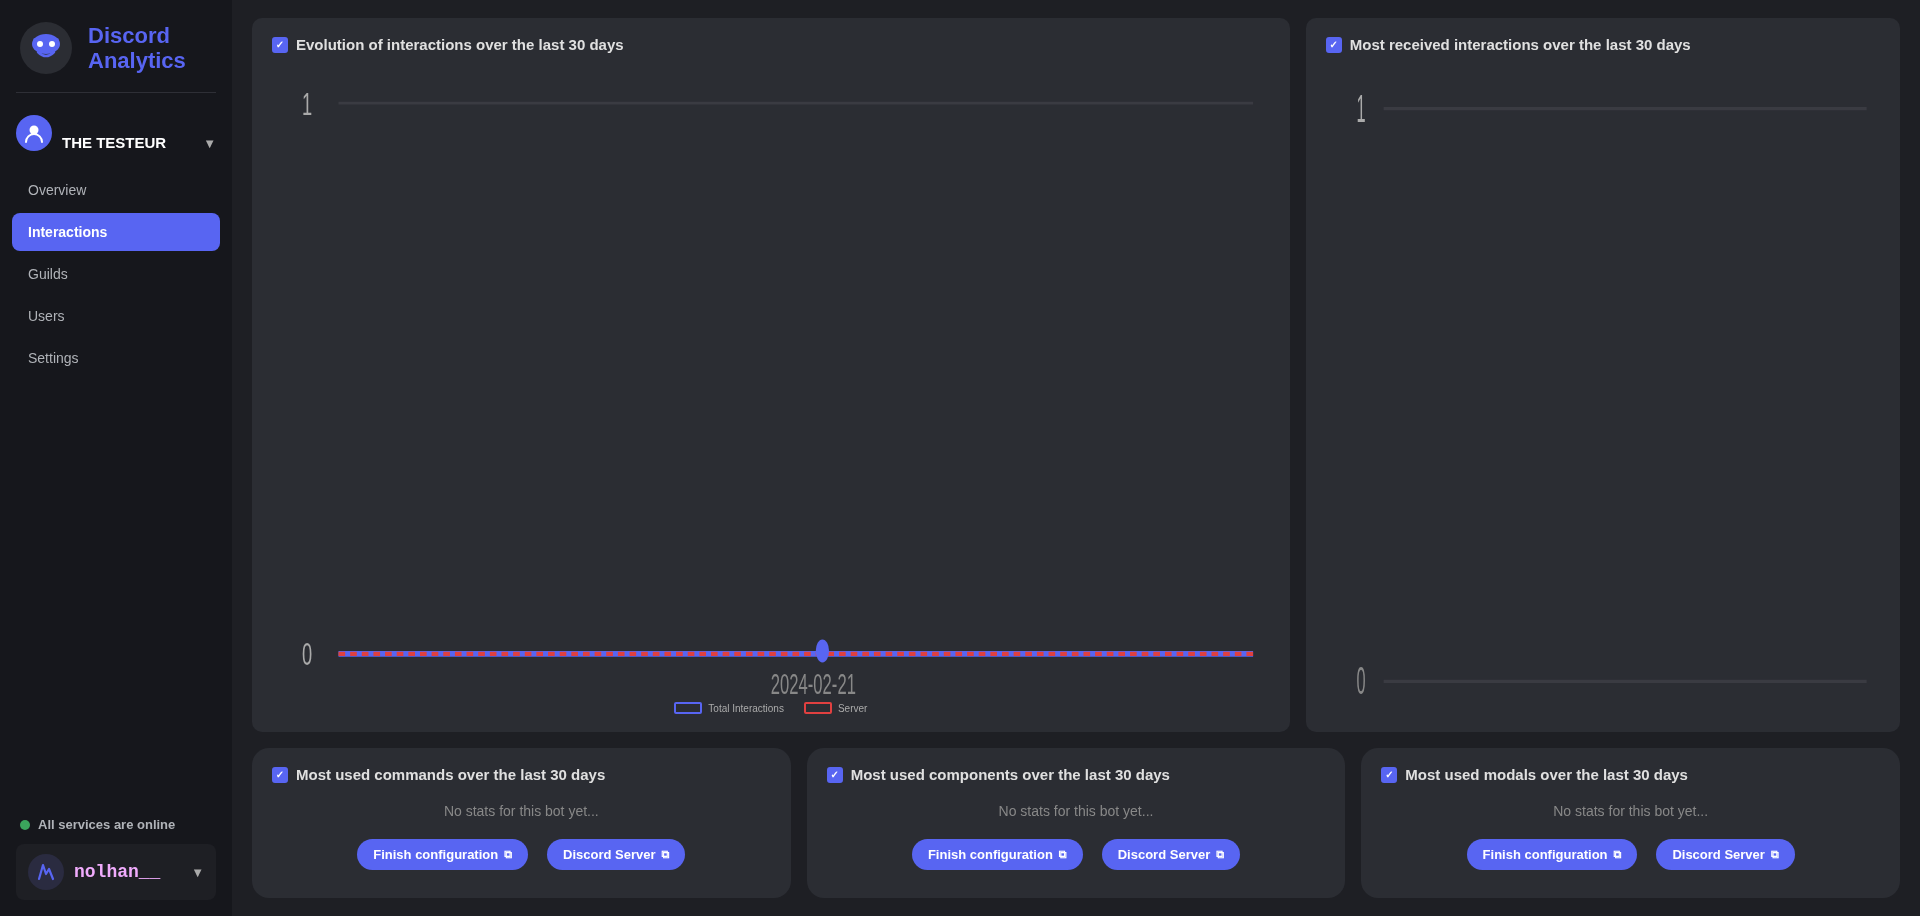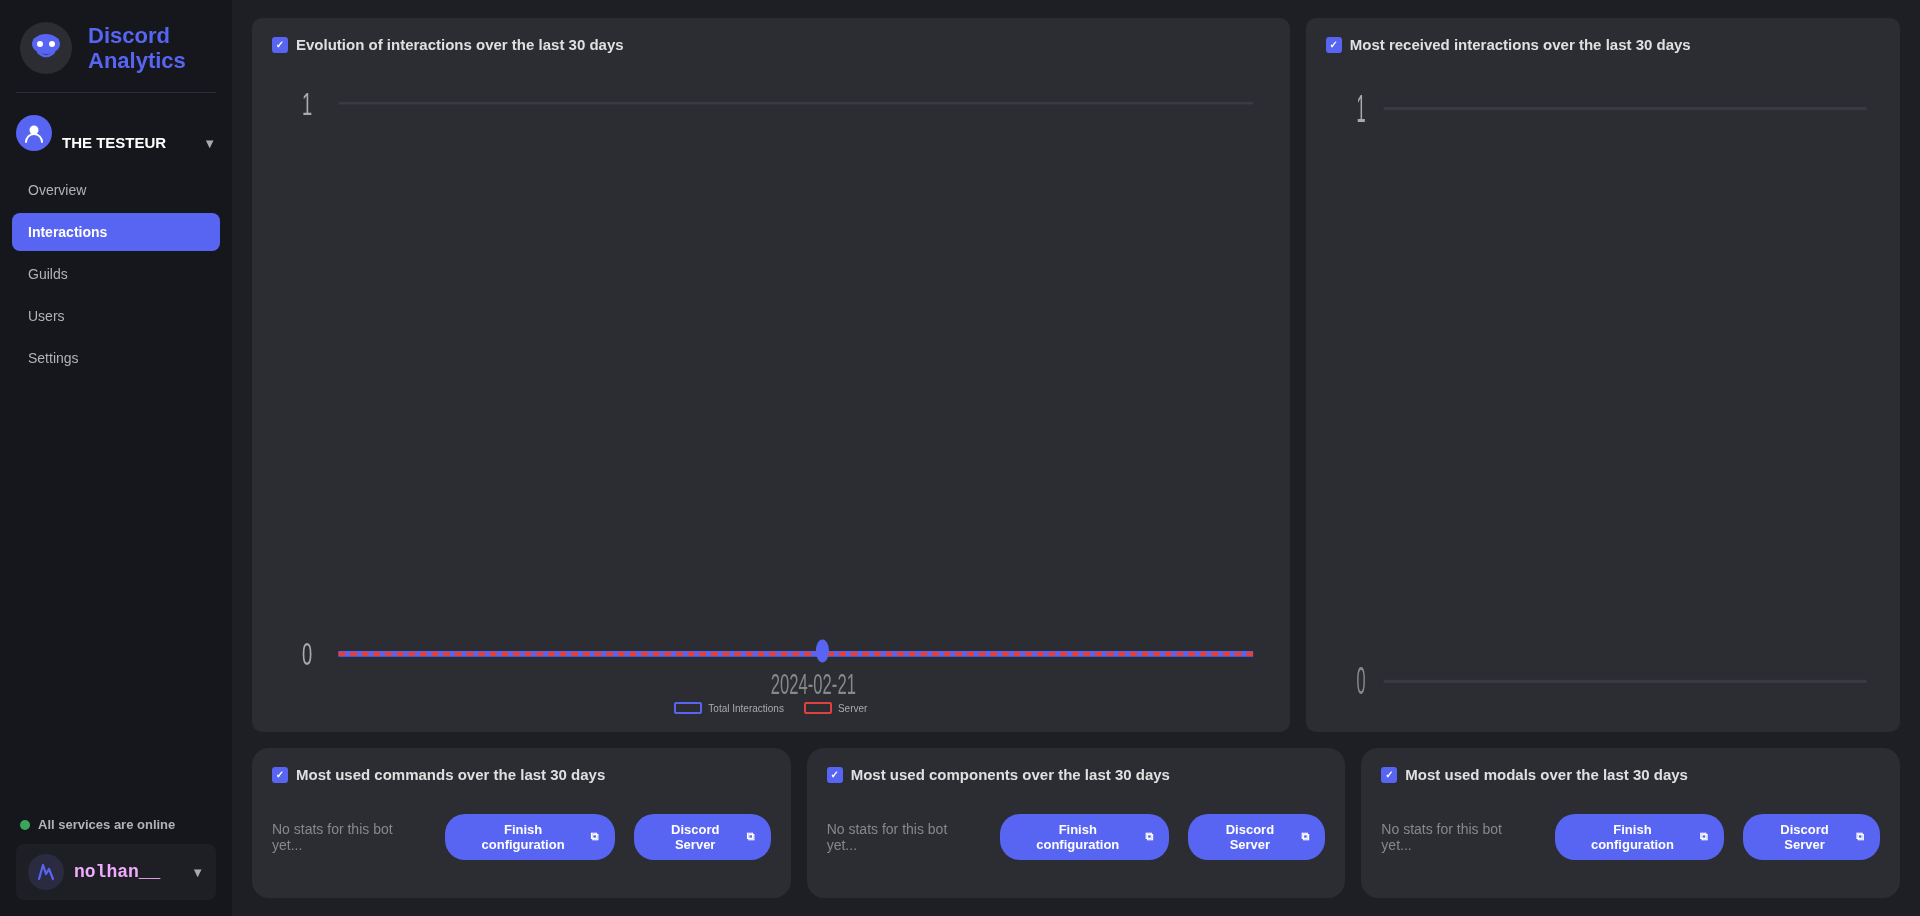--- a/index.html
+++ b/index.html
@@ -269,20 +269,21 @@
     
     .bottom-card {
       flex: 1;
       min-height: 150px;
       border-radius: 17px;
     }
 
     .no-stats {
       flex: 1;
       display: flex;
+      flex-direction: column;
       align-items: center;
       justify-content: center;
       gap: 20px;
       color: #888;
       font-size: 14px;
     }
 
     .no-stats-buttons {
       display: flex;
       gap: 19px;

